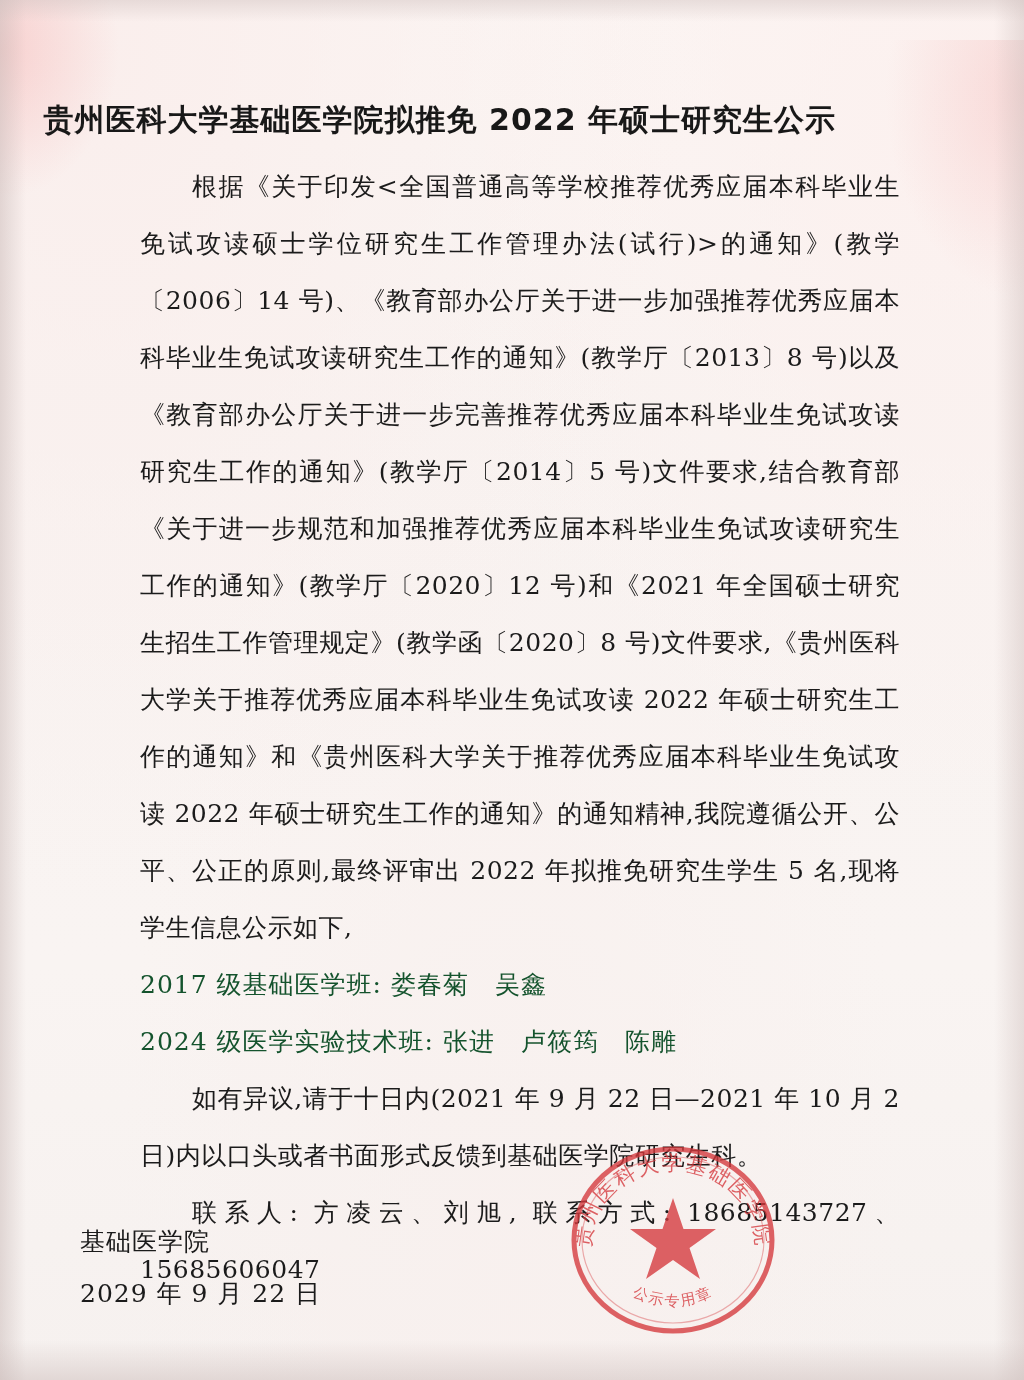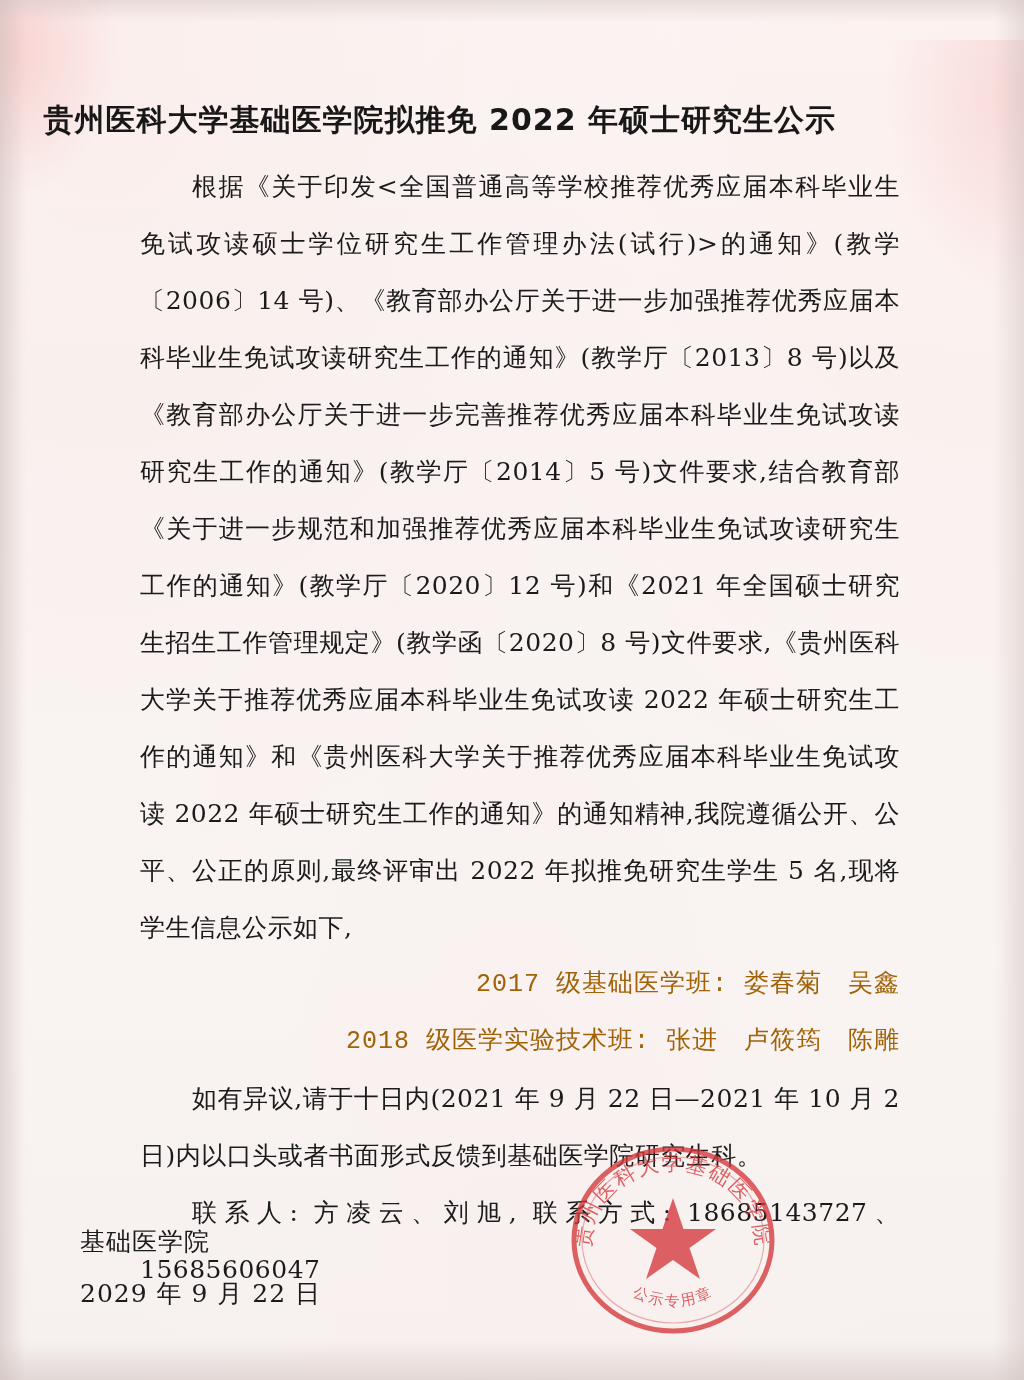--- a/index.html
+++ b/index.html
@@ -82,25 +82,24 @@
     letter-spacing: 0.5px;
     margin: 0;
   }
   .para.indent {
     text-indent: 52px;
   }
 
   .center-line {
     font-size: 25px;
     line-height: 57px;
-    color: #a16207;
-    text-align: right;
+    color: #14532d;
+    text-align: left;
     letter-spacing: 1px;
     margin: 0;
-    font-family: Liberation Mono, monospace;
   }
 
   .signature-block {
     position: absolute;
     top: 1216px;
     left: 0;
     width: 1024px;
     text-align: left;
   }
   .signature-block .sig-line {
@@ -142,21 +141,21 @@
 
 <div class="doc">
 
   <div class="title">贵州医科大学基础医学院拟推免 2022 年硕士研究生公示</div>
 
   <div class="body-block">
     <p class="para indent">根据《关于印发&lt;全国普通高等学校推荐优秀应届本科毕业生免试攻读硕士学位研究生工作管理办法(试行)&gt;的通知》(教学〔2006〕14 号)、《教育部办公厅关于进一步加强推荐优秀应届本科毕业生免试攻读研究生工作的通知》(教学厅〔2013〕8 号)以及《教育部办公厅关于进一步完善推荐优秀应届本科毕业生免试攻读研究生工作的通知》(教学厅〔2014〕5 号)文件要求,结合教育部《关于进一步规范和加强推荐优秀应届本科毕业生免试攻读研究生工作的通知》(教学厅〔2020〕12 号)和《2021 年全国硕士研究生招生工作管理规定》(教学函〔2020〕8 号)文件要求,《贵州医科大学关于推荐优秀应届本科毕业生免试攻读 2022 年硕士研究生工作的通知》和《贵州医科大学关于推荐优秀应届本科毕业生免试攻读 2022 年硕士研究生工作的通知》的通知精神,我院遵循公开、公平、公正的原则,最终评审出 2022 年拟推免研究生学生 5 名,现将学生信息公示如下,</p>
 
     <p class="center-line">2017 级基础医学班: 娄春菊　吴鑫</p>
 
-    <p class="center-line">2018 级医学实验技术班: 张进　卢筱筠　陈雕</p>
+    <p class="center-line">2024 级医学实验技术班: 张进　卢筱筠　陈雕</p>
 
     <p class="para indent">如有异议,请于十日内(2021 年 9 月 22 日—2021 年 10 月 2 日)内以口头或者书面形式反馈到基础医学院研究生科。</p>
 
     <p class="para indent">联系人: 方凌云、刘旭, 联系方式: 18685143727、15685606047</p>
   </div>
 
   <div class="signature-block">
     <div class="sig-line">基础医学院</div>
     <div class="sig-line">2029 年 9 月 22 日</div>
   </div>

